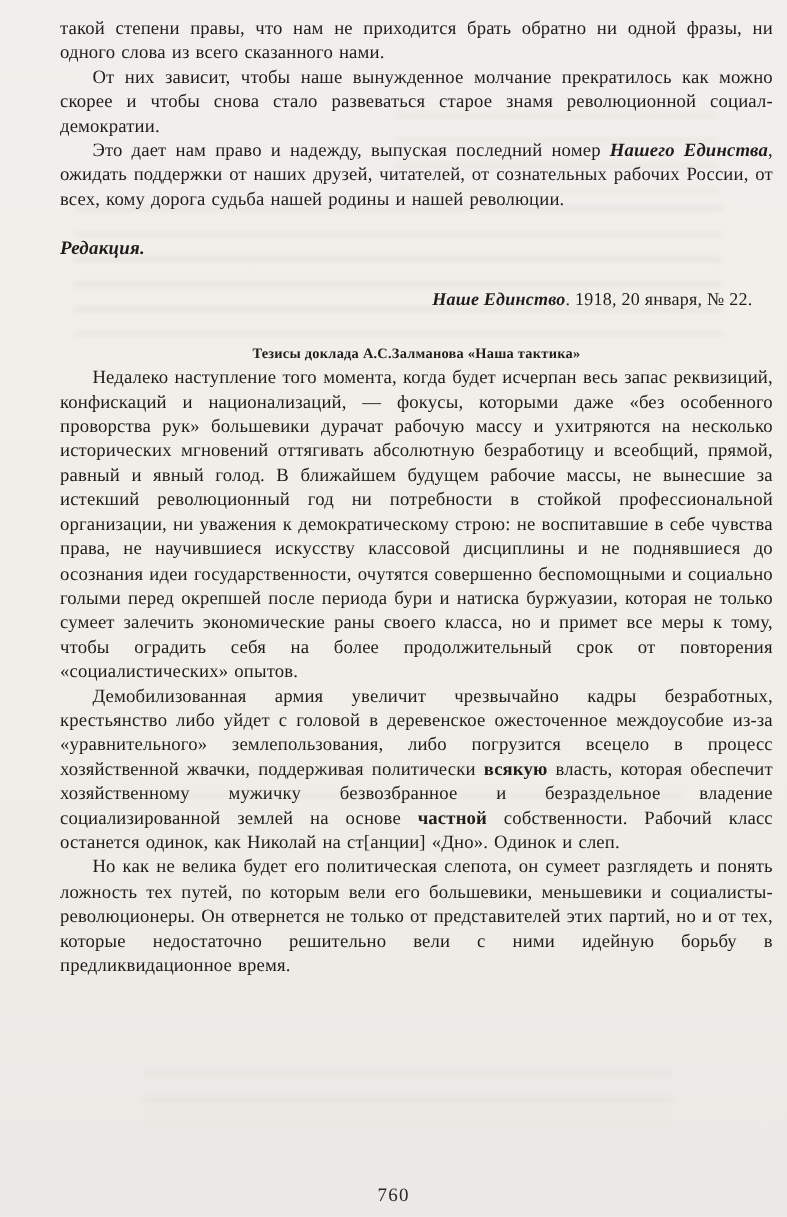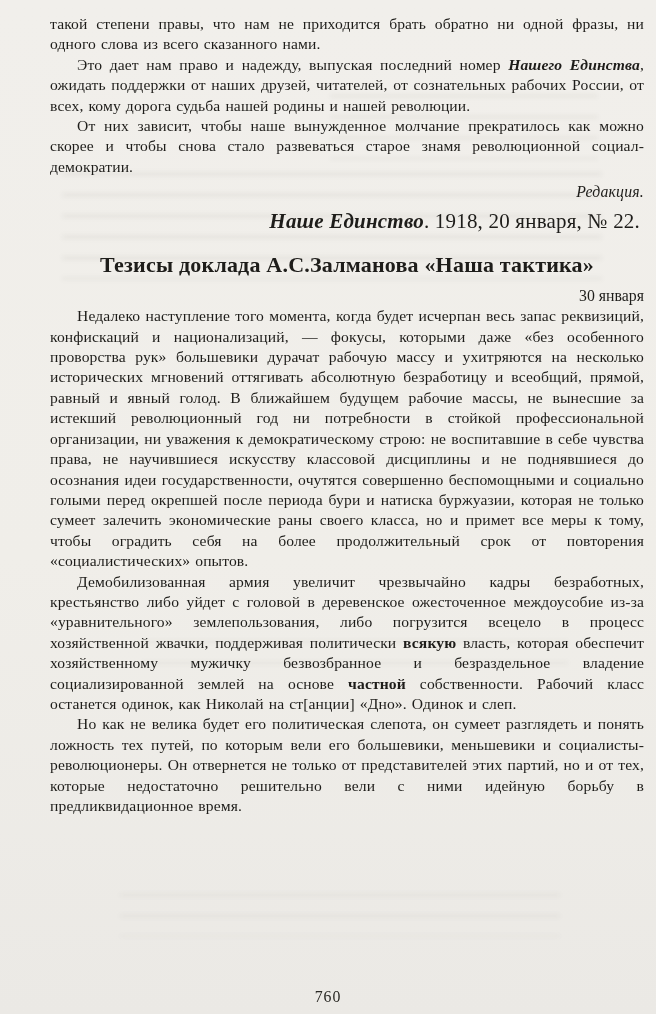--- a/index.html
+++ b/index.html
@@ -24,35 +24,35 @@
     font-size:15.6px;
     line-height:20.4px;
     text-align:justify;
     word-spacing:1px;
     letter-spacing:0.12px;
   }
   .indent{text-indent:27px;}
   .bi{font-weight:bold;font-style:italic;}
   .b{font-weight:bold;margin-top:20px;}
   .sig{
-    margin:3px 0 0;
+    margin:19px 0 0;
     font-size:15.8px;line-height:24px;
     font-style:italic;
-    text-align:right;
     letter-spacing:0.2px;
+    font-weight:bold;
   }
   .source{
-    margin:4px;
-    font-size:21px;line-height:26px;
+    margin:17px;
+    font-size:15px;line-height:26px;
     text-align:right;
     letter-spacing:0.2px;
   }
   .heading{
     margin:20px 0 0;
-    font-size:22px;line-height:22px;
+    font-size:12px;line-height:22px;
     font-weight:bold;
     text-align:center;
     letter-spacing:0.2px;
   }
   .date{
     margin:10px 0 0;
     font-size:15.8px;line-height:20px;
     text-align:right;
   }
   .body-first{}
@@ -87,31 +87,30 @@
 
   <div class="artifact a1"></div>
   <div class="artifact a2"></div>
   <div class="artifact a3"></div>
   <div class="artifact a4"></div>
 
   <div class="content">
 
     <p class="para">такой степени правы, что нам не приходится брать обратно ни одной фразы, ни одного слова из всего сказанного нами.</p>
 
+    <p class="para indent">От них зависит, чтобы наше вынужденное молчание прекратилось как можно скорее и чтобы снова стало развеваться старое знамя революционной социал-демократии.</p>
+
     <p class="para indent"><span>Это дает нам право и надежду, выпуская последний номер </span><span class="bi">Нашего Единства</span><span>, ожидать поддержки от наших друзей, читателей, от сознательных рабочих России, от всех, кому дорога судьба нашей родины и нашей революции.</span></p>
-
-    <p class="para indent">От них зависит, чтобы наше вынужденное молчание прекратилось как можно скорее и чтобы снова стало развеваться старое знамя революционной социал-демократии.</p>
 
     <p class="sig">Редакция.</p>
 
     <p class="source"><span class="bi">Наше Единство</span><span>. 1918, 20 января, № 22.</span></p>
 
     <h1 class="heading">Тезисы доклада А.С.Залманова «Наша тактика»</h1>
 
-    <p class="date">30 января</p>
 
     <p class="para indent body-first">Недалеко наступление того момента, когда будет исчерпан весь запас реквизиций, конфискаций и национализаций, — фокусы, которыми даже «без особенного проворства рук» большевики дурачат рабочую массу и ухитряются на несколько исторических мгновений оттягивать абсолютную безработицу и всеобщий, прямой, равный и явный голод. В ближайшем будущем рабочие массы, не вынесшие за истекший революционный год ни потребности в стойкой профессиональной организации, ни уважения к демократическому строю: не воспитавшие в себе чувства права, не научившиеся искусству классовой дисциплины и не поднявшиеся до осознания идеи государственности, очутятся совершенно беспомощными и социально голыми перед окрепшей после периода бури и натиска буржуазии, которая не только сумеет залечить экономические раны своего класса, но и примет все меры к тому, чтобы оградить себя на более продолжительный срок от повторения «социалистических» опытов.</p>
 
     <p class="para indent"><span>Демобилизованная армия увеличит чрезвычайно кадры безработных, крестьянство либо уйдет с головой в деревенское ожесточенное междоусобие из-за «уравнительного» землепользования, либо погрузится всецело в процесс хозяйственной жвачки, поддерживая политически </span><span class="b">всякую</span><span> власть, которая обеспечит хозяйственному мужичку безвозбранное и безраздельное владение социализированной землей на основе </span><span class="b">частной</span><span> собственности. Рабочий класс останется одинок, как Николай на ст[анции] «Дно». Одинок и слеп.</span></p>
 
     <p class="para indent">Но как не велика будет его политическая слепота, он сумеет разглядеть и понять ложность тех путей, по которым вели его большевики, меньшевики и социалисты-революционеры. Он отвернется не только от представителей этих партий, но и от тех, которые недостаточно решительно вели с ними идейную борьбу в предликвидационное время.</p>
 
   </div>
 
   <div class="page-number">760</div>

